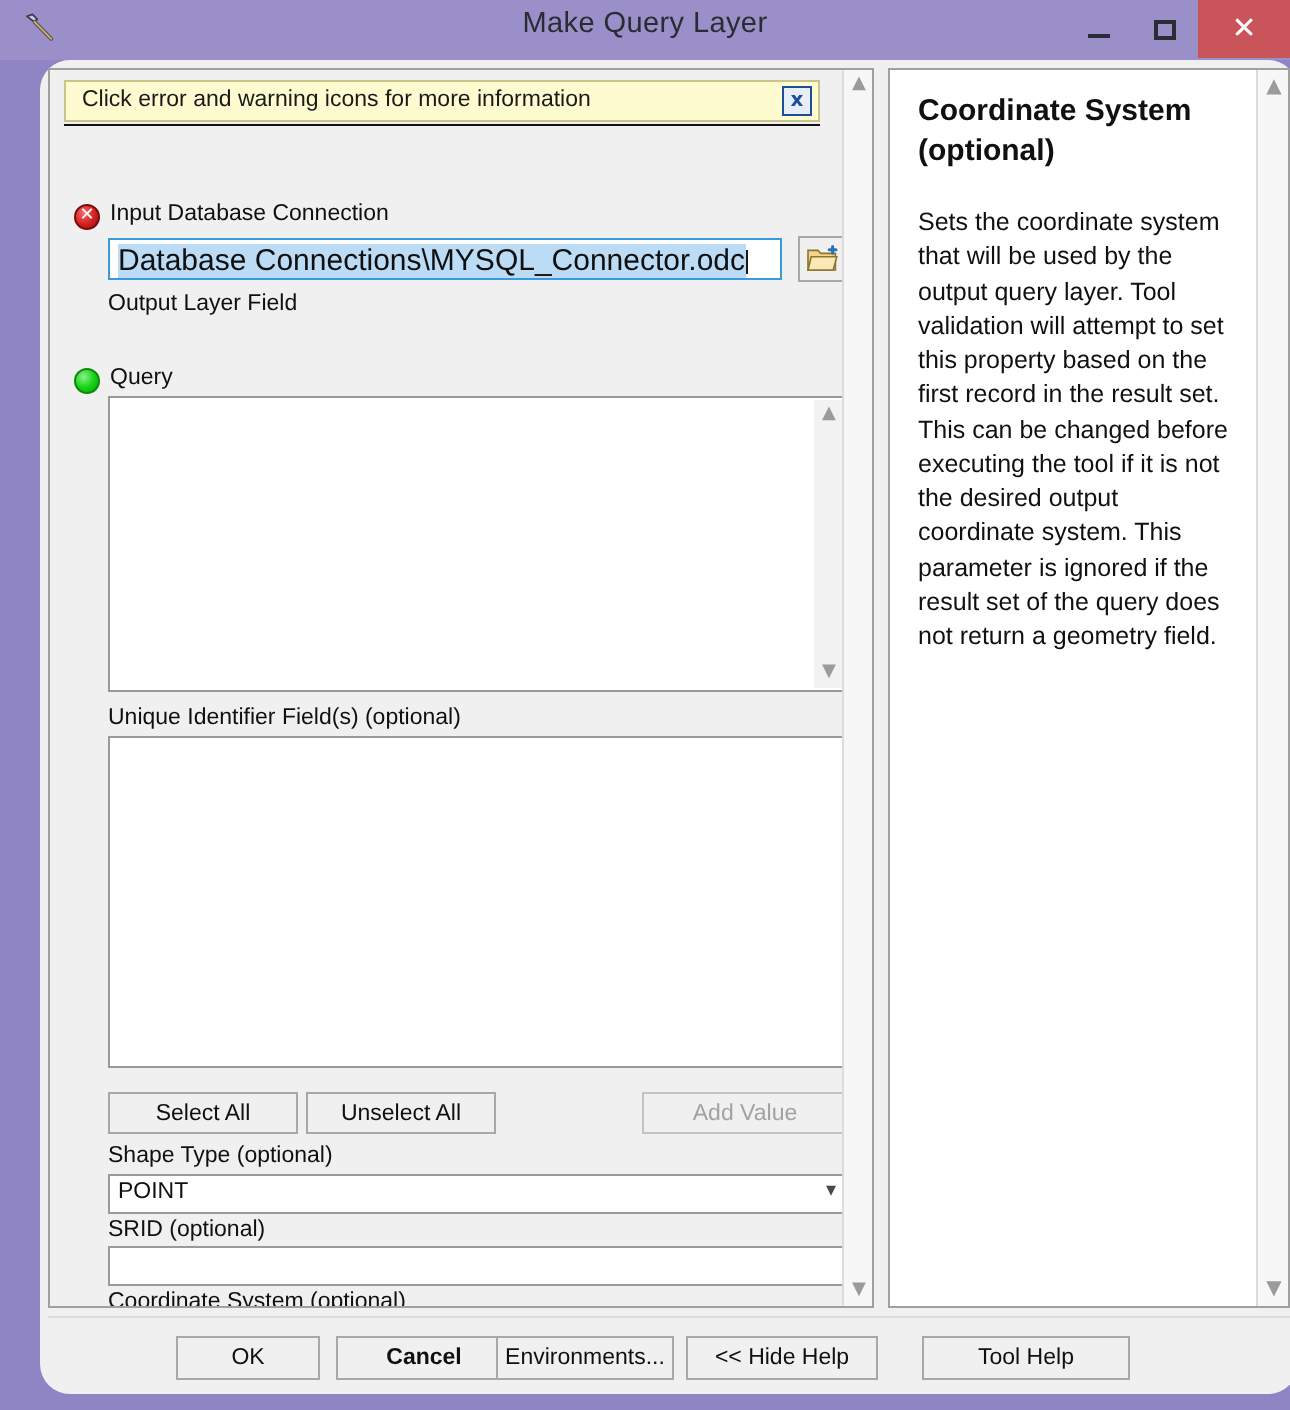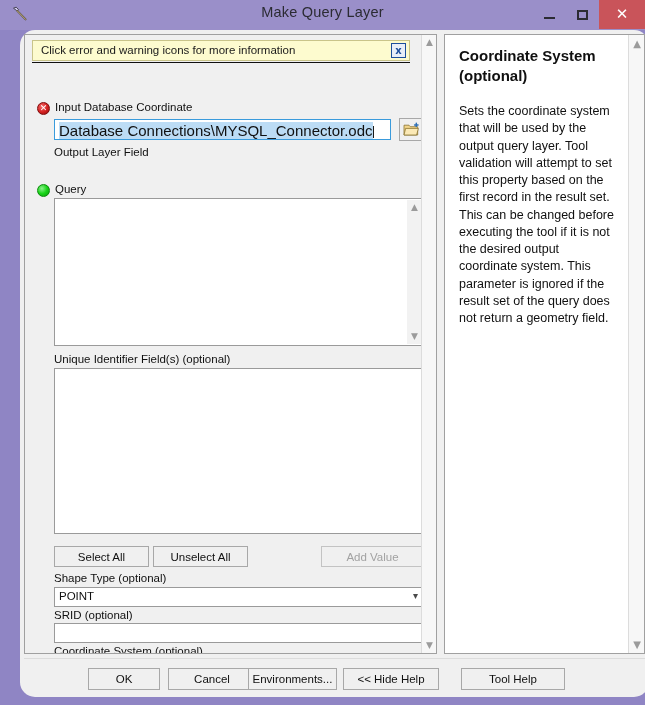--- a/index.html
+++ b/index.html
@@ -403,21 +403,21 @@
     <div id="left-panel">
       <div id="params">
 
         <div id="warn-bar">
           <span id="warn-text">Click error and warning icons for more information</span>
           <span id="warn-close">x</span>
         </div>
         <div id="warn-underline"></div>
 
         <div class="status-icon icon-error" style="left:12px; top:67px;">✕</div>
-        <div class="lbl lbl-with-icon" style="top:66px;">Input Database Coordinate</div>
+        <div class="lbl lbl-with-icon" style="top:66px;">Input Database Connection</div>
 
         <div class="tbox tbox-focus" style="left:29px; top:84px; width:337px; height:21px;">
           <span class="sel-text">Database Connections\MYSQL_Connector.odc</span><span class="caret"></span>
         </div>
 
         <div class="browse-btn" style="left:374px; top:83px;">
           <svg width="17" height="15" viewBox="0 0 17 15">
             <path d="M1 3.2 h5 l1.3 1.5 h7.4 v8.3 h-13.7 z" fill="#f2d58a" stroke="#8a7430" stroke-width="0.8"></path>
             <path d="M2.6 6.4 h12.8 l-1.8 6.6 h-12.6 z" fill="#fbe9b5" stroke="#8a7430" stroke-width="0.8"></path>
             <path d="M13.3 1.2 v3.4 M11.6 2.9 h3.4" stroke="#2f6fb5" stroke-width="1.5" stroke-linecap="round"></path>
@@ -469,20 +469,20 @@
       <div id="help-body">Sets the coordinate system that will be used by the output query layer. Tool validation will attempt to set this property based on the first record in the result set. This can be changed before executing the tool if it is not the desired output coordinate system. This parameter is ignored if the result set of the query does not return a geometry field.</div>
       <div id="right-scroll">
         <div class="rsb-arrow" style="top:0;">▲</div>
         <div class="rsb-arrow" style="bottom:0;">▼</div>
       </div>
     </div>
 
     <div id="footer-sep"></div>
     <div id="footer">
       <div class="fbtn" style="left:68px; width:72px;">OK</div>
-      <div class="fbtn" style="left:148px; width:88px;">Cancel</div>
+      <div class="fbtn" style="left:148px; width:88px;font-weight:bold;">Cancel</div>
       <div class="fbtn" style="left:323px; width:96px;">&lt;&lt; Hide Help</div>
       <div class="fbtn" style="left:228px; width:89px;">Environments...</div>
       <div class="fbtn" style="left:441px; width:104px;">Tool Help</div>
     </div>
 
   </div>
 </div>
 
 </body></html>

